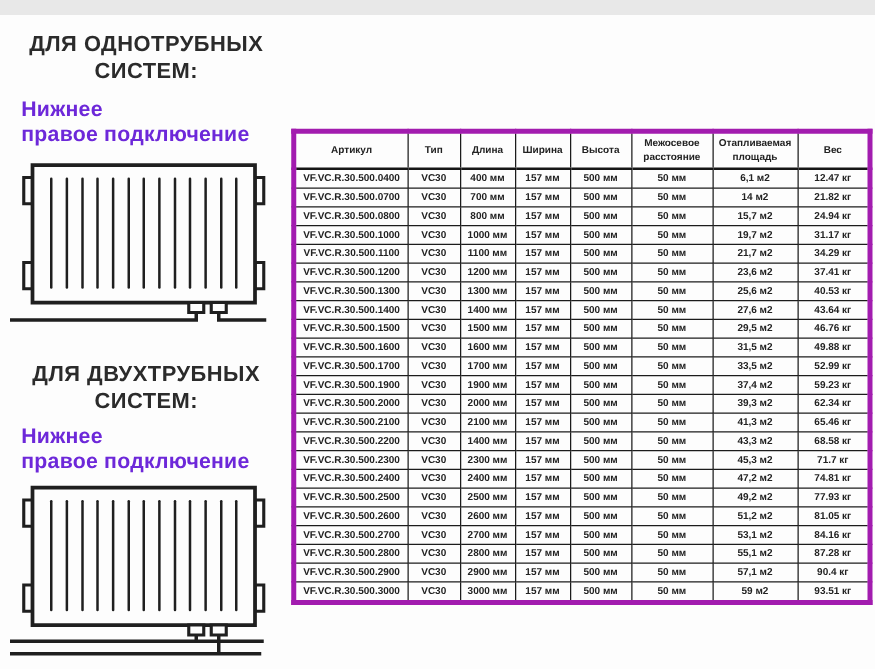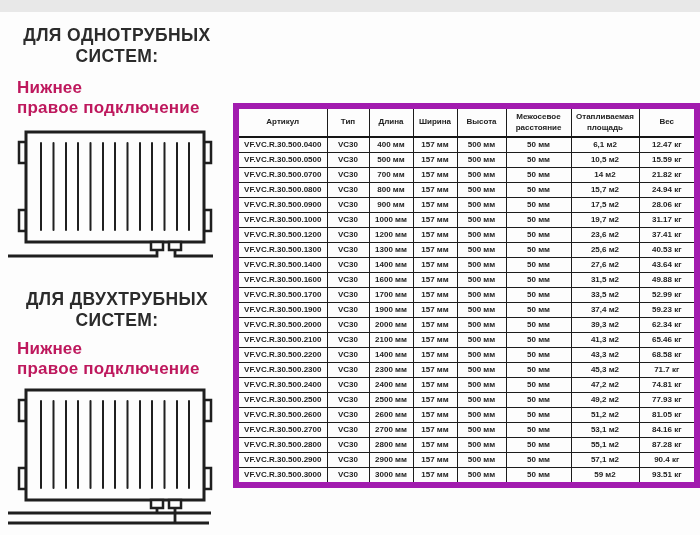--- a/index.html
+++ b/index.html
@@ -14,30 +14,30 @@
   .panel-heading {
     position:absolute; left:0; width:234px;
     text-align:center; font-weight:bold;
     font-size:17.5px; line-height:1.2; letter-spacing:.4px;
     color:#2b2b2b; white-space:pre-line;
   }
   .panel-sub {
     position:absolute; left:17px; width:215px;
     text-align:left; font-weight:bold;
     font-size:17px; line-height:1.2; letter-spacing:.2px;
-    color:#be185d; white-space:pre-line;
+    color:#6d28d9; white-space:pre-line;
   }
   .diagram { position:absolute; left:5px; width:212px; }
   .diagram * { vector-effect:non-scaling-stroke; }
 
   
   .table-wrap { position:absolute; left:233px; top:91px; }
   table.specs {
     border-collapse:collapse; table-layout:fixed; width:461px;
-    border:6px solid #a21caf;
+    border:4px solid #a21caf;
     font-family:"Liberation Sans", sans-serif;
   }
   table.specs th, table.specs td {
     border:1px solid #1c1c1c;
     text-align:center; vertical-align:middle;
     font-weight:bold; color:#222;
     padding:0 1px; overflow:hidden; white-space:nowrap;
   }
   table.specs th {
     font-size:8px; line-height:1.3; white-space:normal;
@@ -154,70 +154,60 @@
             <td>VF.VC.R.30.500.0400</td>
             <td>VC30</td>
             <td>400 мм</td>
             <td>157 мм</td>
             <td>500 мм</td>
             <td>50 мм</td>
             <td>6,1 м2</td>
             <td>12.47 кг</td>
           </tr>
           <tr>
-            <td>VF.VC.R.30.500.0500</td>
-            <td>VC30</td>
-            <td>500 мм</td>
-            <td>157 мм</td>
-            <td>500 мм</td>
-            <td>50 мм</td>
-            <td>10,5 м2</td>
-            <td>15.59 кг</td>
-          </tr>
-          <tr>
             <td>VF.VC.R.30.500.0700</td>
             <td>VC30</td>
             <td>700 мм</td>
             <td>157 мм</td>
             <td>500 мм</td>
             <td>50 мм</td>
             <td>14 м2</td>
             <td>21.82 кг</td>
           </tr>
           <tr>
             <td>VF.VC.R.30.500.0800</td>
             <td>VC30</td>
             <td>800 мм</td>
             <td>157 мм</td>
             <td>500 мм</td>
             <td>50 мм</td>
             <td>15,7 м2</td>
             <td>24.94 кг</td>
           </tr>
           <tr>
-            <td>VF.VC.R.30.500.0900</td>
-            <td>VC30</td>
-            <td>900 мм</td>
-            <td>157 мм</td>
-            <td>500 мм</td>
-            <td>50 мм</td>
-            <td>17,5 м2</td>
-            <td>28.06 кг</td>
-          </tr>
-          <tr>
             <td>VF.VC.R.30.500.1000</td>
             <td>VC30</td>
             <td>1000 мм</td>
             <td>157 мм</td>
             <td>500 мм</td>
             <td>50 мм</td>
             <td>19,7 м2</td>
             <td>31.17 кг</td>
           </tr>
           <tr>
+            <td>VF.VC.R.30.500.1100</td>
+            <td>VC30</td>
+            <td>1100 мм</td>
+            <td>157 мм</td>
+            <td>500 мм</td>
+            <td>50 мм</td>
+            <td>21,7 м2</td>
+            <td>34.29 кг</td>
+          </tr>
+          <tr>
             <td>VF.VC.R.30.500.1200</td>
             <td>VC30</td>
             <td>1200 мм</td>
             <td>157 мм</td>
             <td>500 мм</td>
             <td>50 мм</td>
             <td>23,6 м2</td>
             <td>37.41 кг</td>
           </tr>
           <tr>
@@ -232,20 +222,30 @@
           </tr>
           <tr>
             <td>VF.VC.R.30.500.1400</td>
             <td>VC30</td>
             <td>1400 мм</td>
             <td>157 мм</td>
             <td>500 мм</td>
             <td>50 мм</td>
             <td>27,6 м2</td>
             <td>43.64 кг</td>
+          </tr>
+          <tr>
+            <td>VF.VC.R.30.500.1500</td>
+            <td>VC30</td>
+            <td>1500 мм</td>
+            <td>157 мм</td>
+            <td>500 мм</td>
+            <td>50 мм</td>
+            <td>29,5 м2</td>
+            <td>46.76 кг</td>
           </tr>
           <tr>
             <td>VF.VC.R.30.500.1600</td>
             <td>VC30</td>
             <td>1600 мм</td>
             <td>157 мм</td>
             <td>500 мм</td>
             <td>50 мм</td>
             <td>31,5 м2</td>
             <td>49.88 кг</td>

